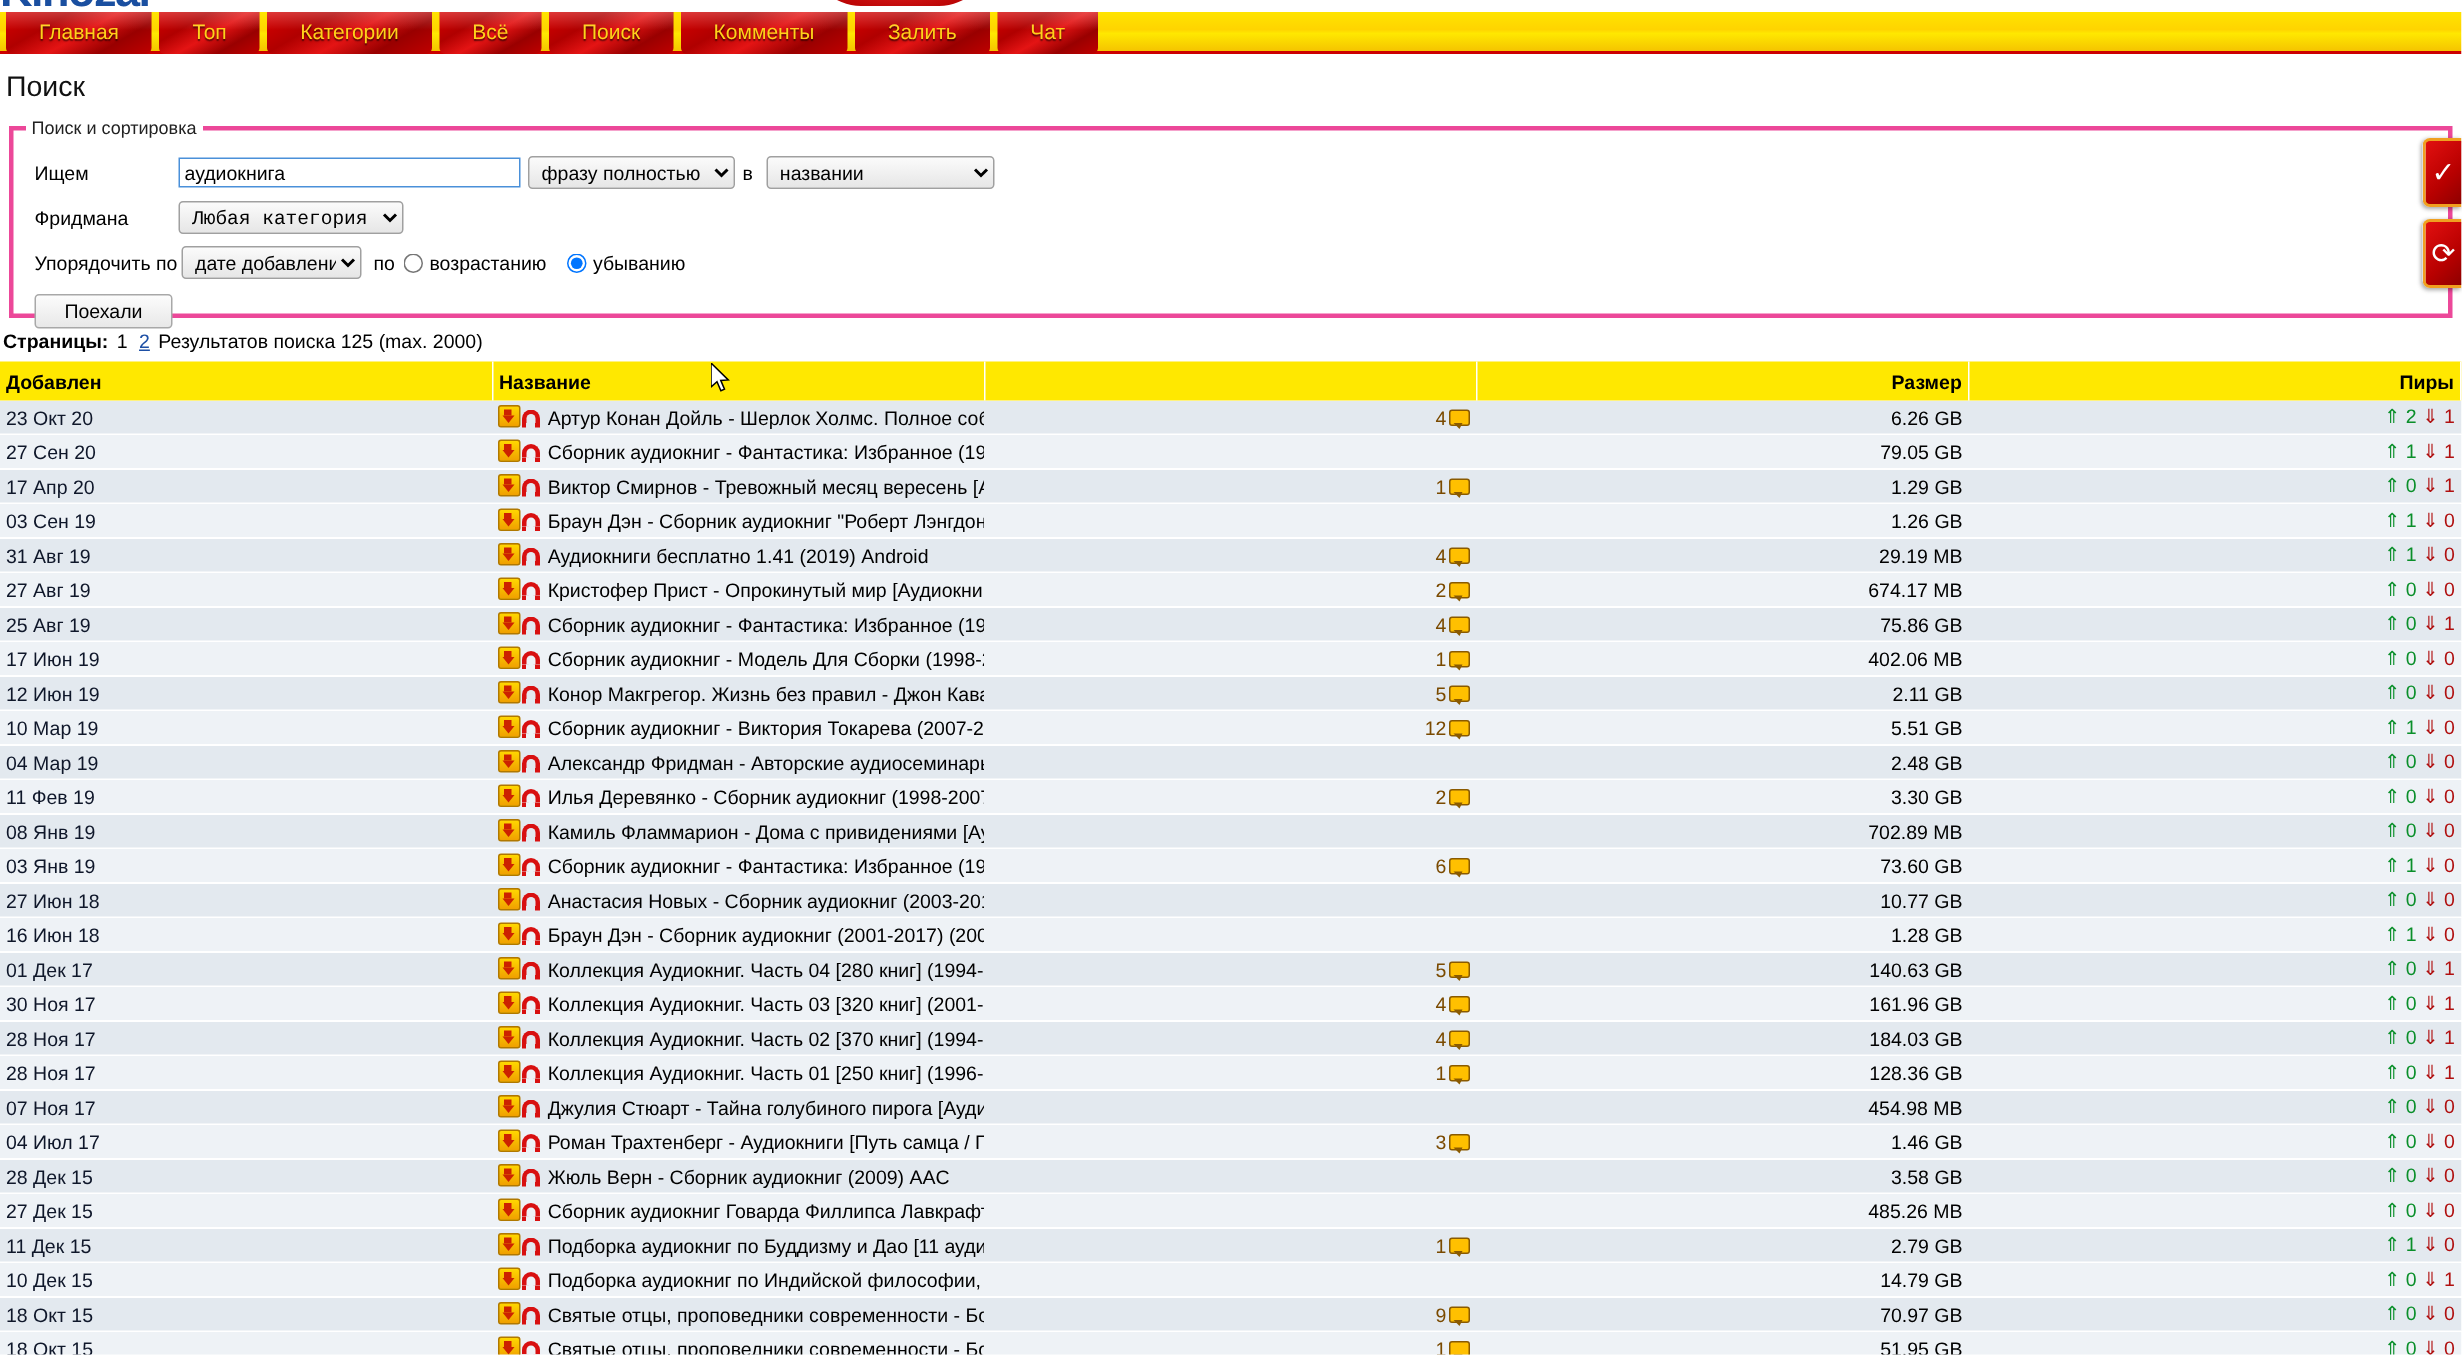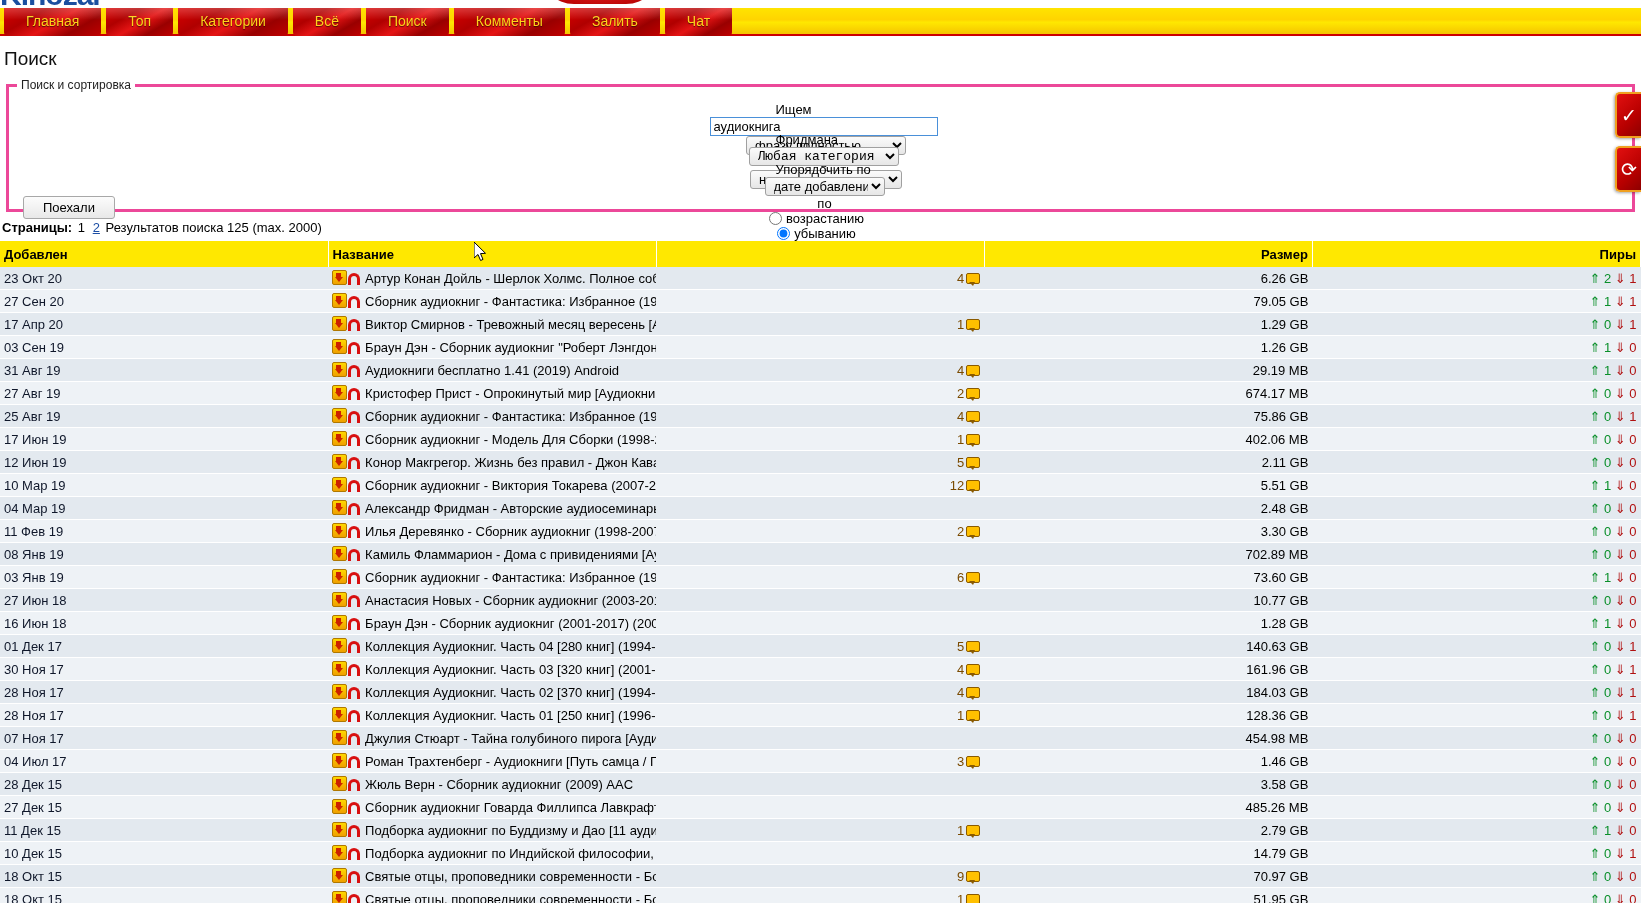--- a/index.html
+++ b/index.html
@@ -41,33 +41,33 @@
 
   
   .page-title{font-size:19px;margin:12px 0 8px 4px;color:#111;font-weight:normal;}
 
   
   .searchbox{
     margin:0 6px 0 6px;border:3px solid #ec4899;padding:6px 8px 10px 8px;
     position:relative;box-sizing:border-box;width:1629px;height:134px;
   }
   .searchbox legend{font-size:12px;padding:0 4px;color:#222;}
-  .frow{display:flex;align-items:center;margin:4px 0 0 6px;height:26px;flex-direction:column;}
+  .frow{display:flex;align-items:center;margin:4px 0 0 6px;height:26px;}
   .flabel{width:96px;font-size:13px;color:#000;}
   input[type=text]{
     width:228px;height:20px;font-size:13px;padding:1px 3px;
     border:1px solid #4a90d9;outline:none;box-sizing:border-box;
     font-family:"Liberation Sans",sans-serif;background:#fff;
   }
   select{
     height:22px;font-size:13px;border:1px solid #a0a0a0;border-radius:3px;
     background:linear-gradient(to bottom,#fbfbfb,#e6e6e6);
     font-family:"Liberation Sans",sans-serif;box-sizing:border-box;padding-left:4px;
   }
-  .sel-mode{width:160px;margin-left:5px;}
+  .sel-mode{width:138px;margin-left:5px;}
   .sel-field{width:152px;margin-left:5px;}
   .sel-cat{width:150px;margin-left:0px;font-family:Liberation Mono, monospace;}
   .sel-order{width:120px;margin-left:2px;}
   .inword{margin:0 4px 0 5px;font-size:13px;}
   .po{margin:0 6px 0 8px;font-size:13px;}
   .radiolbl{font-size:13px;margin-right:14px;display:inline-flex;align-items:center;}
   input[type=radio]{margin:0 4px 0 0;}
   .gobtn{
     margin:8px 0 0 6px;padding:3px 19px;font-size:13px;
     border:1px solid #a8a8a8;border-radius:3px;

